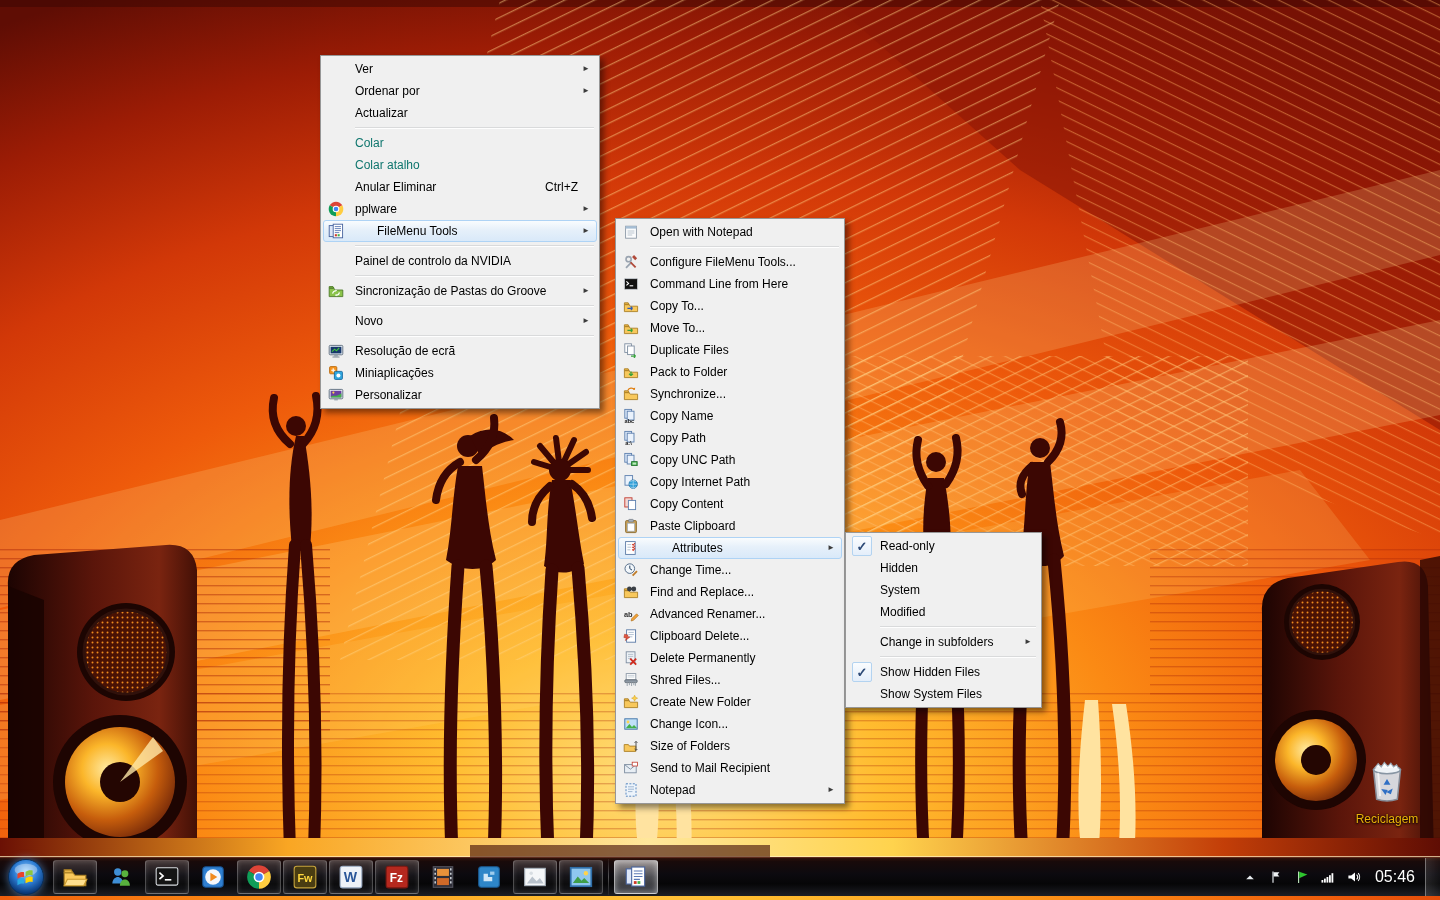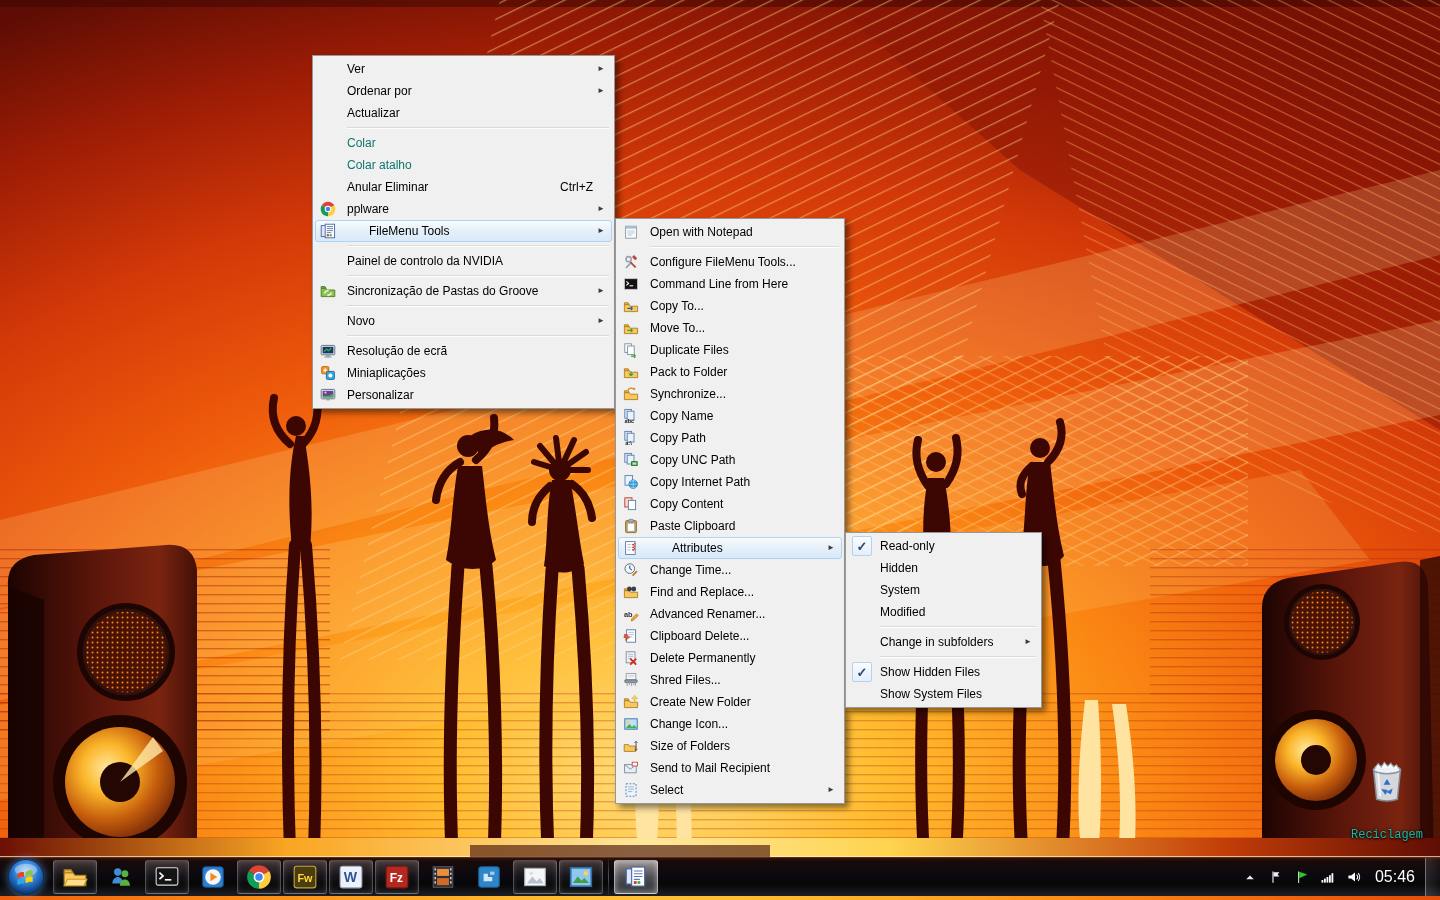--- a/index.html
+++ b/index.html
@@ -2,27 +2,27 @@
 <html><head>
 <meta charset="utf-8">
 <style>
   html,body{margin:0;padding:0;background:#000;font-family:"Liberation Sans",sans-serif;}
   #screen{position:relative;width:1440px;height:900px;overflow:hidden;}
   #wallpaper{position:absolute;left:0;top:0;width:1440px;height:900px;display:block;}
 
   
   #recycle{position:absolute;left:1350px;top:756px;width:74px;text-align:center;cursor:default;}
   #recycle .dicon{display:block;width:46px;height:52px;margin:0 auto;}
-  #recycle .dlabel{display:inline-block;margin-top:20px;font-size:12px;color:#14b8a6;
-    text-shadow:0 1px 2px #000,0 0 3px rgba(0,0,0,.9);font-family:Liberation Mono, monospace;}
+  #recycle .dlabel{display:inline-block;margin-top:4px;font-size:12px;color:#eab308;
+    text-shadow:0 1px 2px #000,0 0 3px rgba(0,0,0,.9);}
 
   
   .menu{position:absolute;background:#f0f0f0;border:1px solid #979797;padding:2px;
     box-shadow:4px 4px 6px rgba(0,0,0,.45);font-size:12px;color:#000;box-sizing:border-box;}
-  #menu-context{left:312px;top:55px;width:303px;z-index:10;}
+  #menu-context{left:320px;top:55px;width:280px;z-index:10;}
   #menu-filemenu{left:615px;top:218px;width:230px;z-index:11;}
   #menu-attributes{left:845px;top:532px;width:197px;z-index:12;}
   .mi{position:relative;height:22px;display:flex;align-items:center;border:1px solid transparent;
     border-radius:3px;box-sizing:border-box;padding:0 2px;white-space:nowrap;}
   .mi.hl{background:linear-gradient(180deg,#f9fcfe,#e6f0fa 45%,#d9e9f9);border-color:#aed3f5;gap:22px;}
   .mi.dis .lab{color:#0f766e;}
   .mi .ic{width:16px;height:16px;flex:0 0 16px;margin-left:2px;}
   .mi .chk{width:18px;height:18px;flex:0 0 18px;margin-left:1px;display:flex;align-items:center;
     justify-content:center;border:1px solid #b3d3f0;border-radius:2px;
     background:linear-gradient(#fafcfe,#e4eefa);color:#2d4a77;font-weight:bold;font-size:13px;}
@@ -524,21 +524,21 @@
             <path d="M1.6 4.6 l5.8 4.6 5.8-4.6" fill="none" stroke="#7d8da0" stroke-width=".9"></path>
             <rect x="9.2" y="2.2" width="5.2" height="3.8" fill="#fff" stroke="#c23b2e" stroke-width=".8"></rect>
           </svg></span>
         <span class="lab">Send to Mail Recipient</span>
       </div>
       <div class="mi">
         <span class="ic"><svg viewBox="0 0 16 16" width="100%" height="100%">
             <rect x="3" y="1.8" width="10" height="12.4" fill="#edf4fb" stroke="#5b8ac2" stroke-width="1" stroke-dasharray="2 1.4"></rect>
             <path d="M5 4.8h6M5 7.2h6M5 9.6h4.4" stroke="#8ba7c6" stroke-width=".8"></path>
           </svg></span>
-        <span class="lab">Select</span>
+        <span class="lab">Notepad</span>
         <span class="arrow">►</span>
       </div>
     </div>
   <div id="menu-attributes" class="menu">
       <div class="mi">
         <span class="chk">✓</span>
         <span class="lab">Read-only</span>
       </div>
       <div class="mi">
         <span class="ic"></span>

